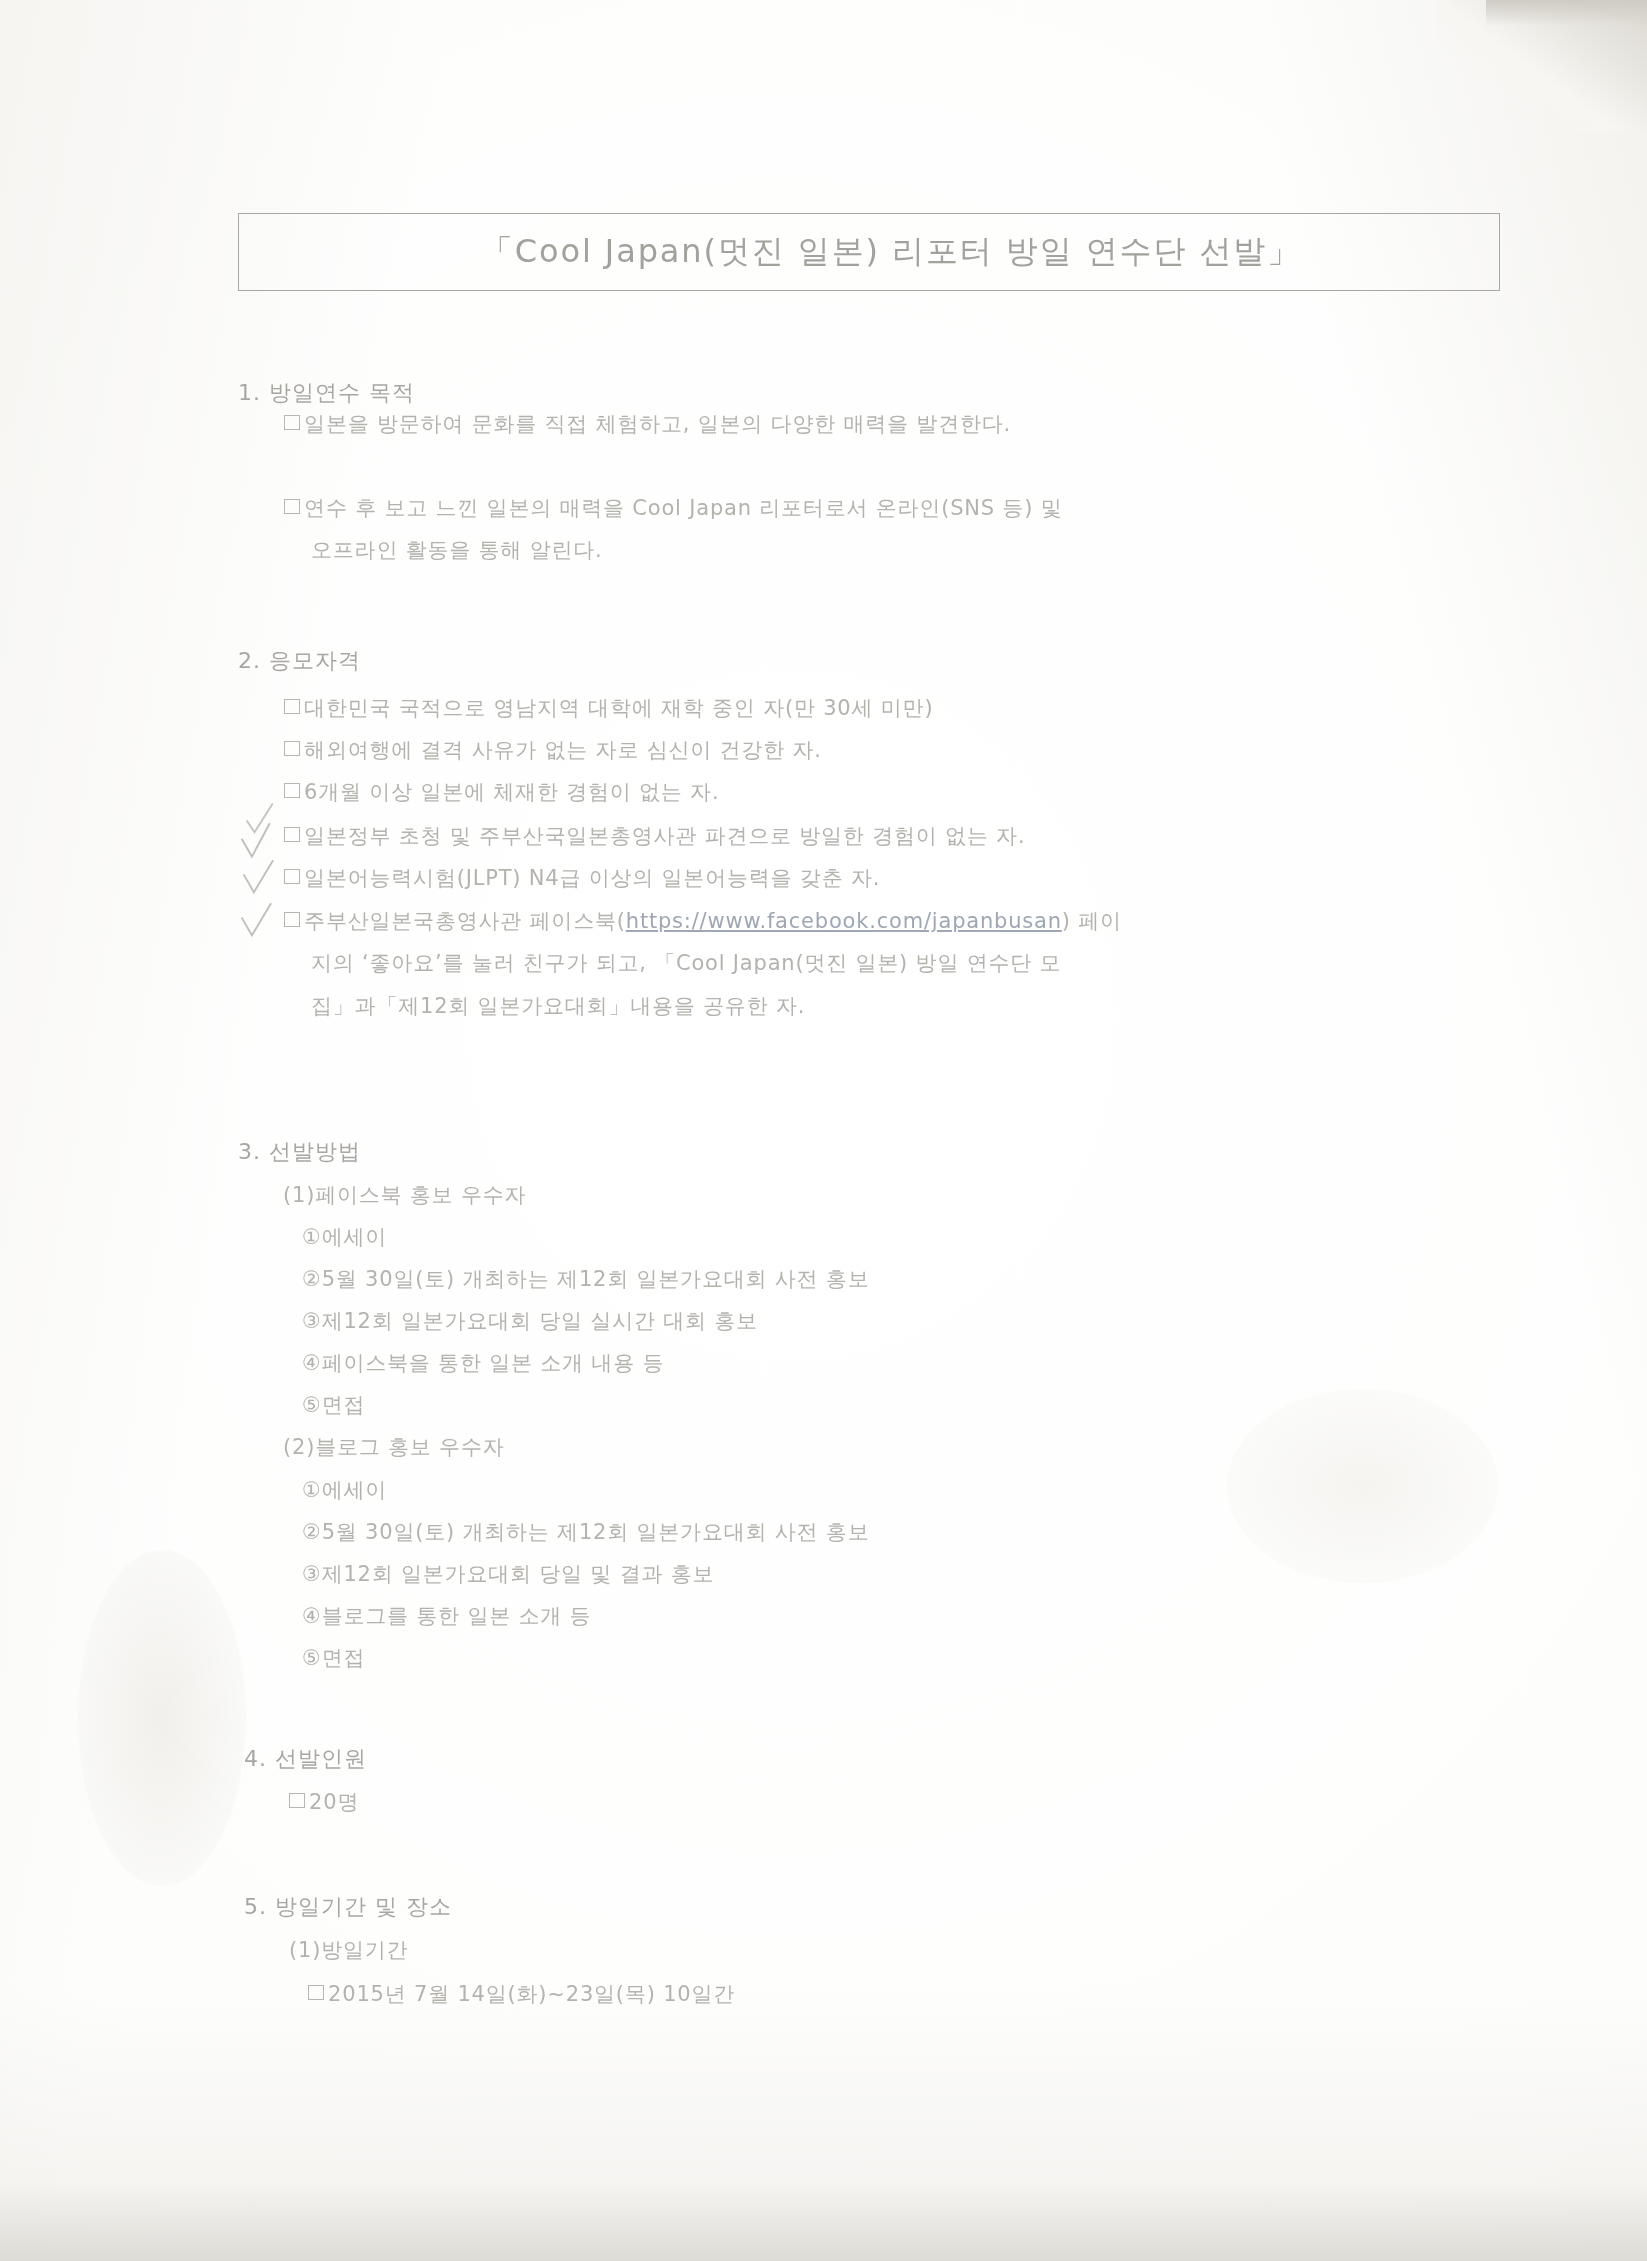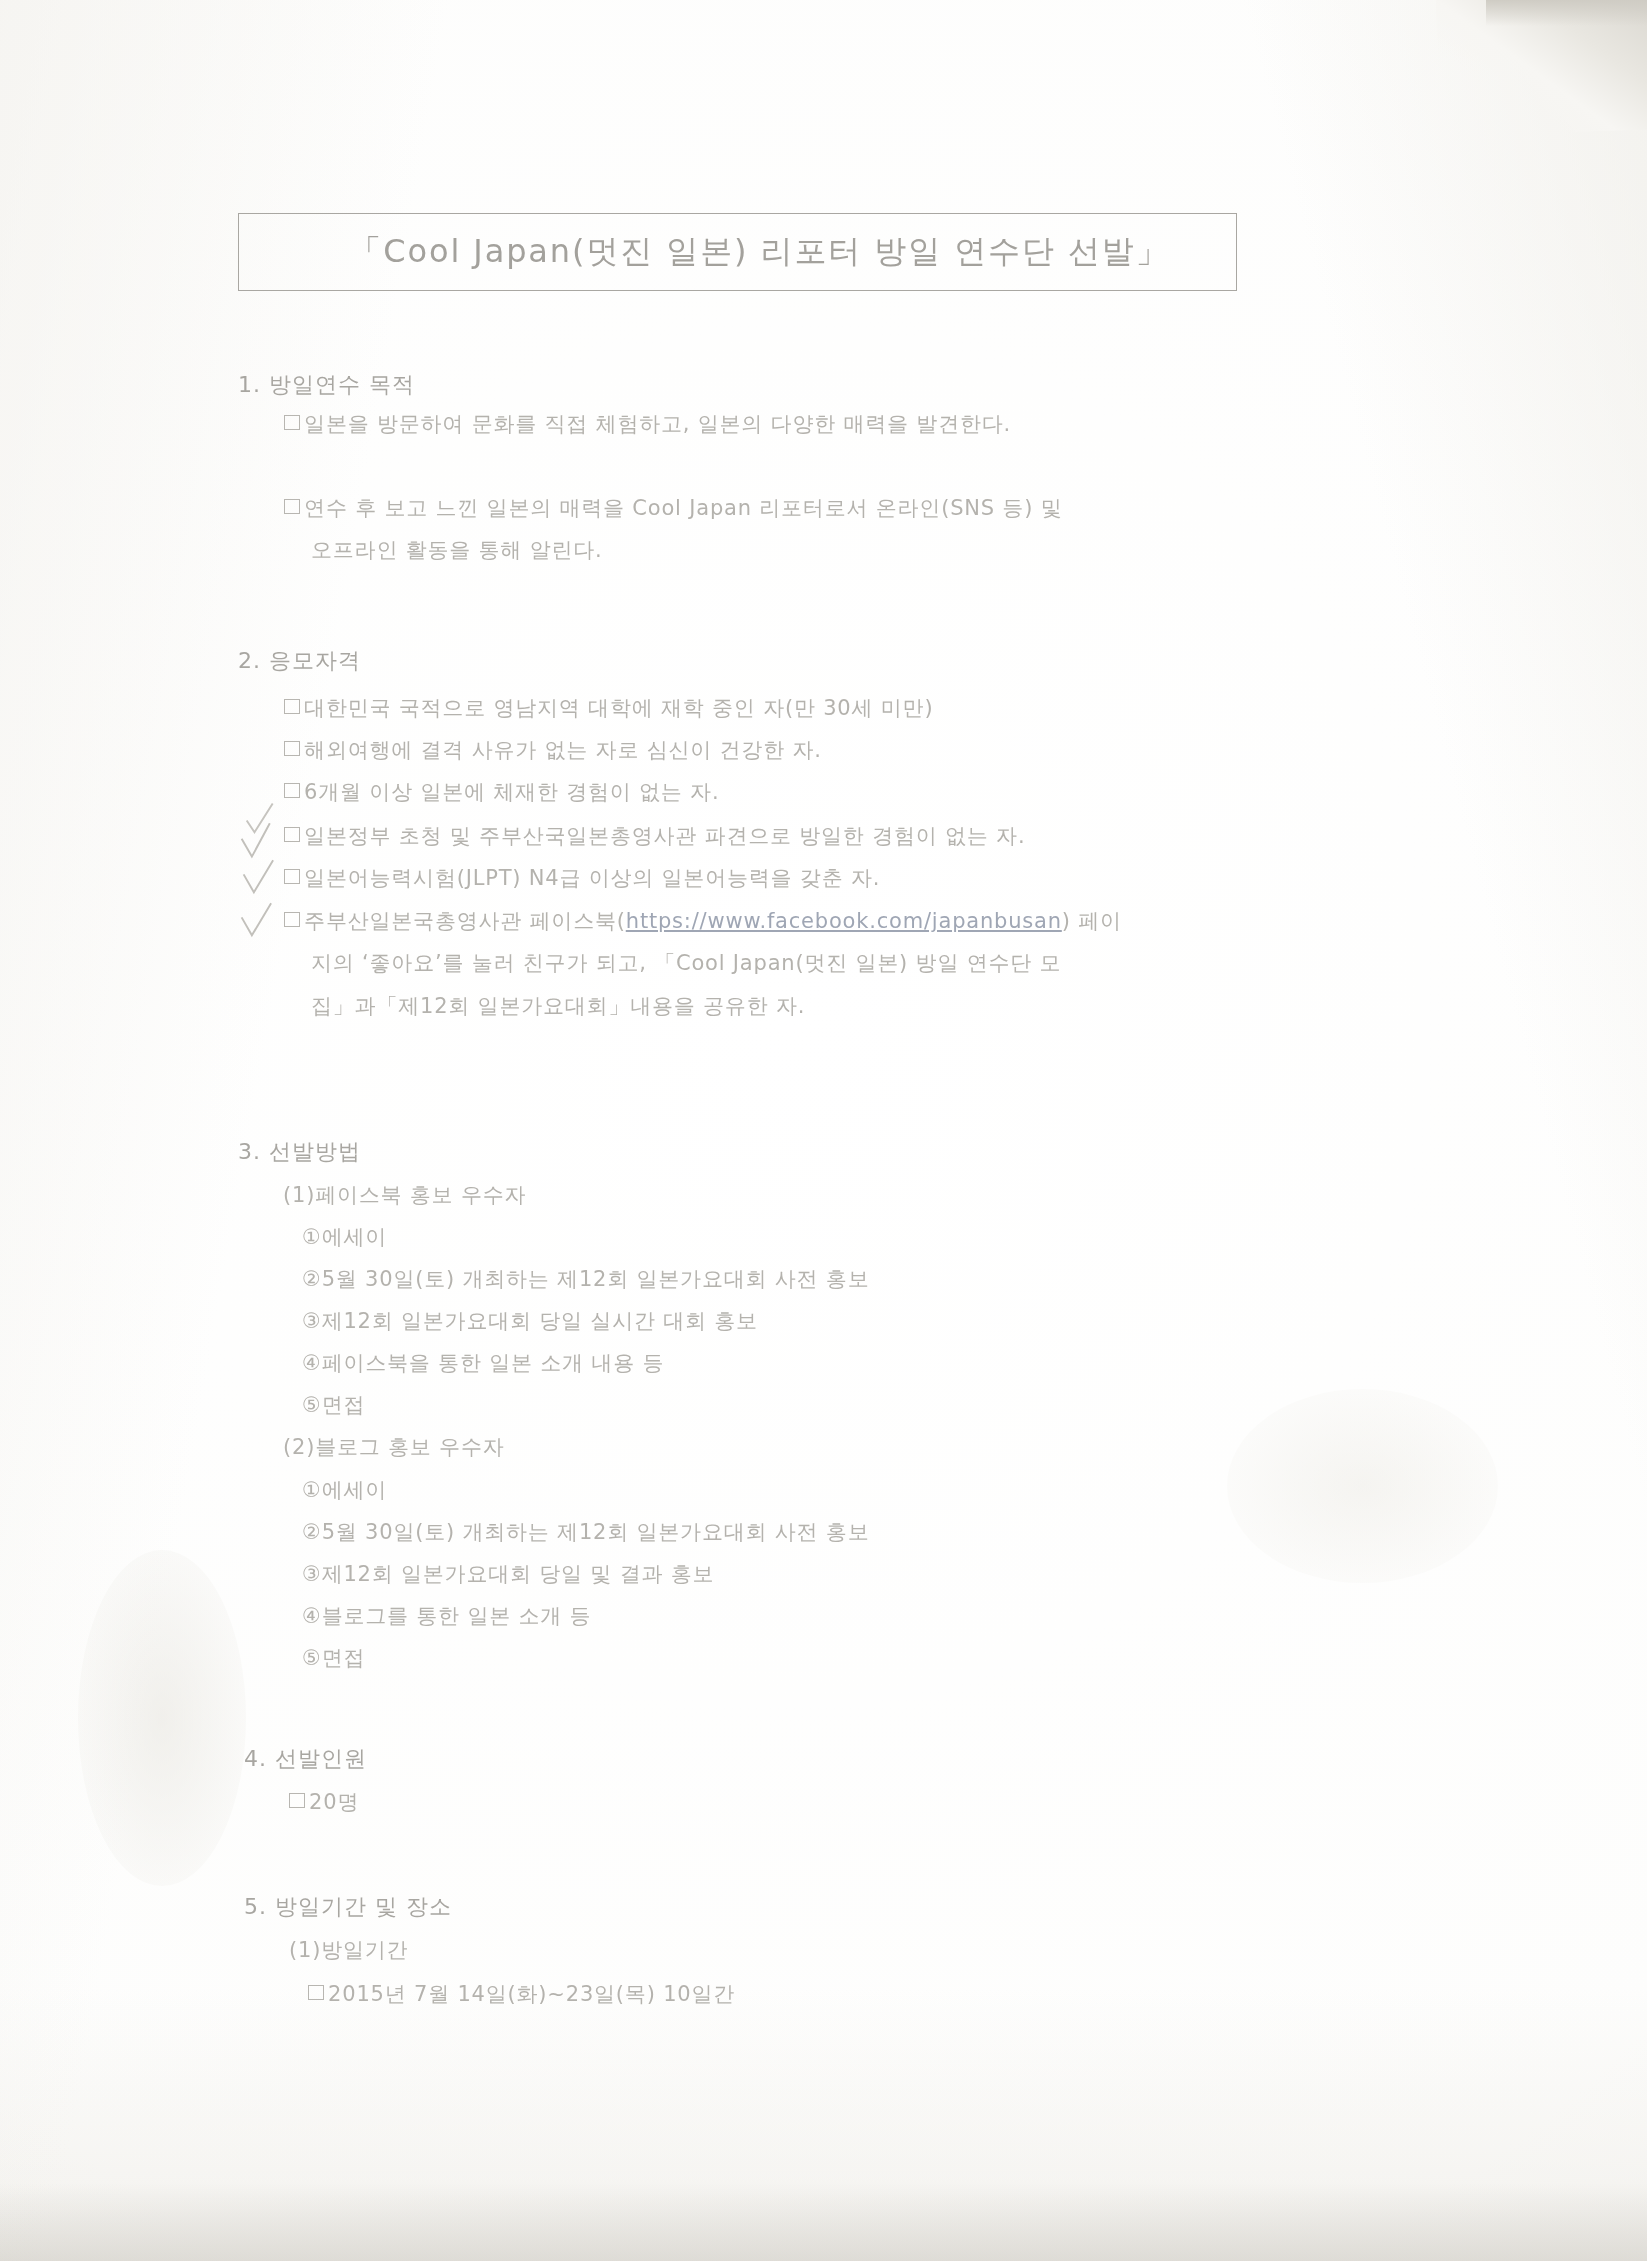--- a/index.html
+++ b/index.html
@@ -72,21 +72,21 @@
     width: 1647px;
     height: 2261px;
     color: #b9b7b2;
     font-family: "DejaVu Sans", sans-serif;
   }
 
   .title-box {
     position: absolute;
     left: 238px;
     top: 213px;
-    width: 999px;
+    width: 1262px;
     height: 78px;
     border: 1.9px solid #a9a7a2;
     display: flex;
     align-items: center;
     justify-content: center;
     box-sizing: border-box;
     padding-left: 44px;
   }
   .title-text {
     font-size: 32px;
@@ -147,21 +147,21 @@
   <div class="edge-shadow-bottom"></div>
   <div class="smudge" style="left:78px;top:1550px;width:168px;height:336px;background:radial-gradient(ellipse at center, rgba(232,230,224,0.6), rgba(255,255,255,0));"></div>
   <div class="smudge" style="left:1227px;top:1389px;width:271px;height:194px;background:radial-gradient(ellipse at center, rgba(236,234,228,0.5), rgba(255,255,255,0));"></div>
 
   <div class="content">
 
     <div class="title-box">
       <div class="title-text">「Cool Japan(멋진 일본) 리포터 방일 연수단 선발」</div>
     </div>
 
-    <div class="sec sec-head" style="left:238px;top:370px;text-align:center;">1. 방일연수 목적</div>
+    <div class="sec sec-head" style="left:238px;top:378px;text-align:center;">1. 방일연수 목적</div>
     <div class="ln" style="left:252px;top:410px;">
       <span class="box-mark"></span><span>일본을 방문하여 문화를 직접 체험하고, 일본의 다양한 매력을 발견한다.</span>
     </div>
     <div class="ln" style="left:252px;top:494px;">
       <span class="box-mark"></span><span>연수 후 보고 느낀 일본의 매력을 Cool Japan 리포터로서 온라인(SNS 등) 및</span>
     </div>
     <div class="ln" style="left:279px;top:536px;">오프라인 활동을 통해 알린다.</div>
 
     <div class="sec sec-head" style="left:238px;top:646px;">2. 응모자격</div>
     <div class="ln" style="left:252px;top:694px;">

